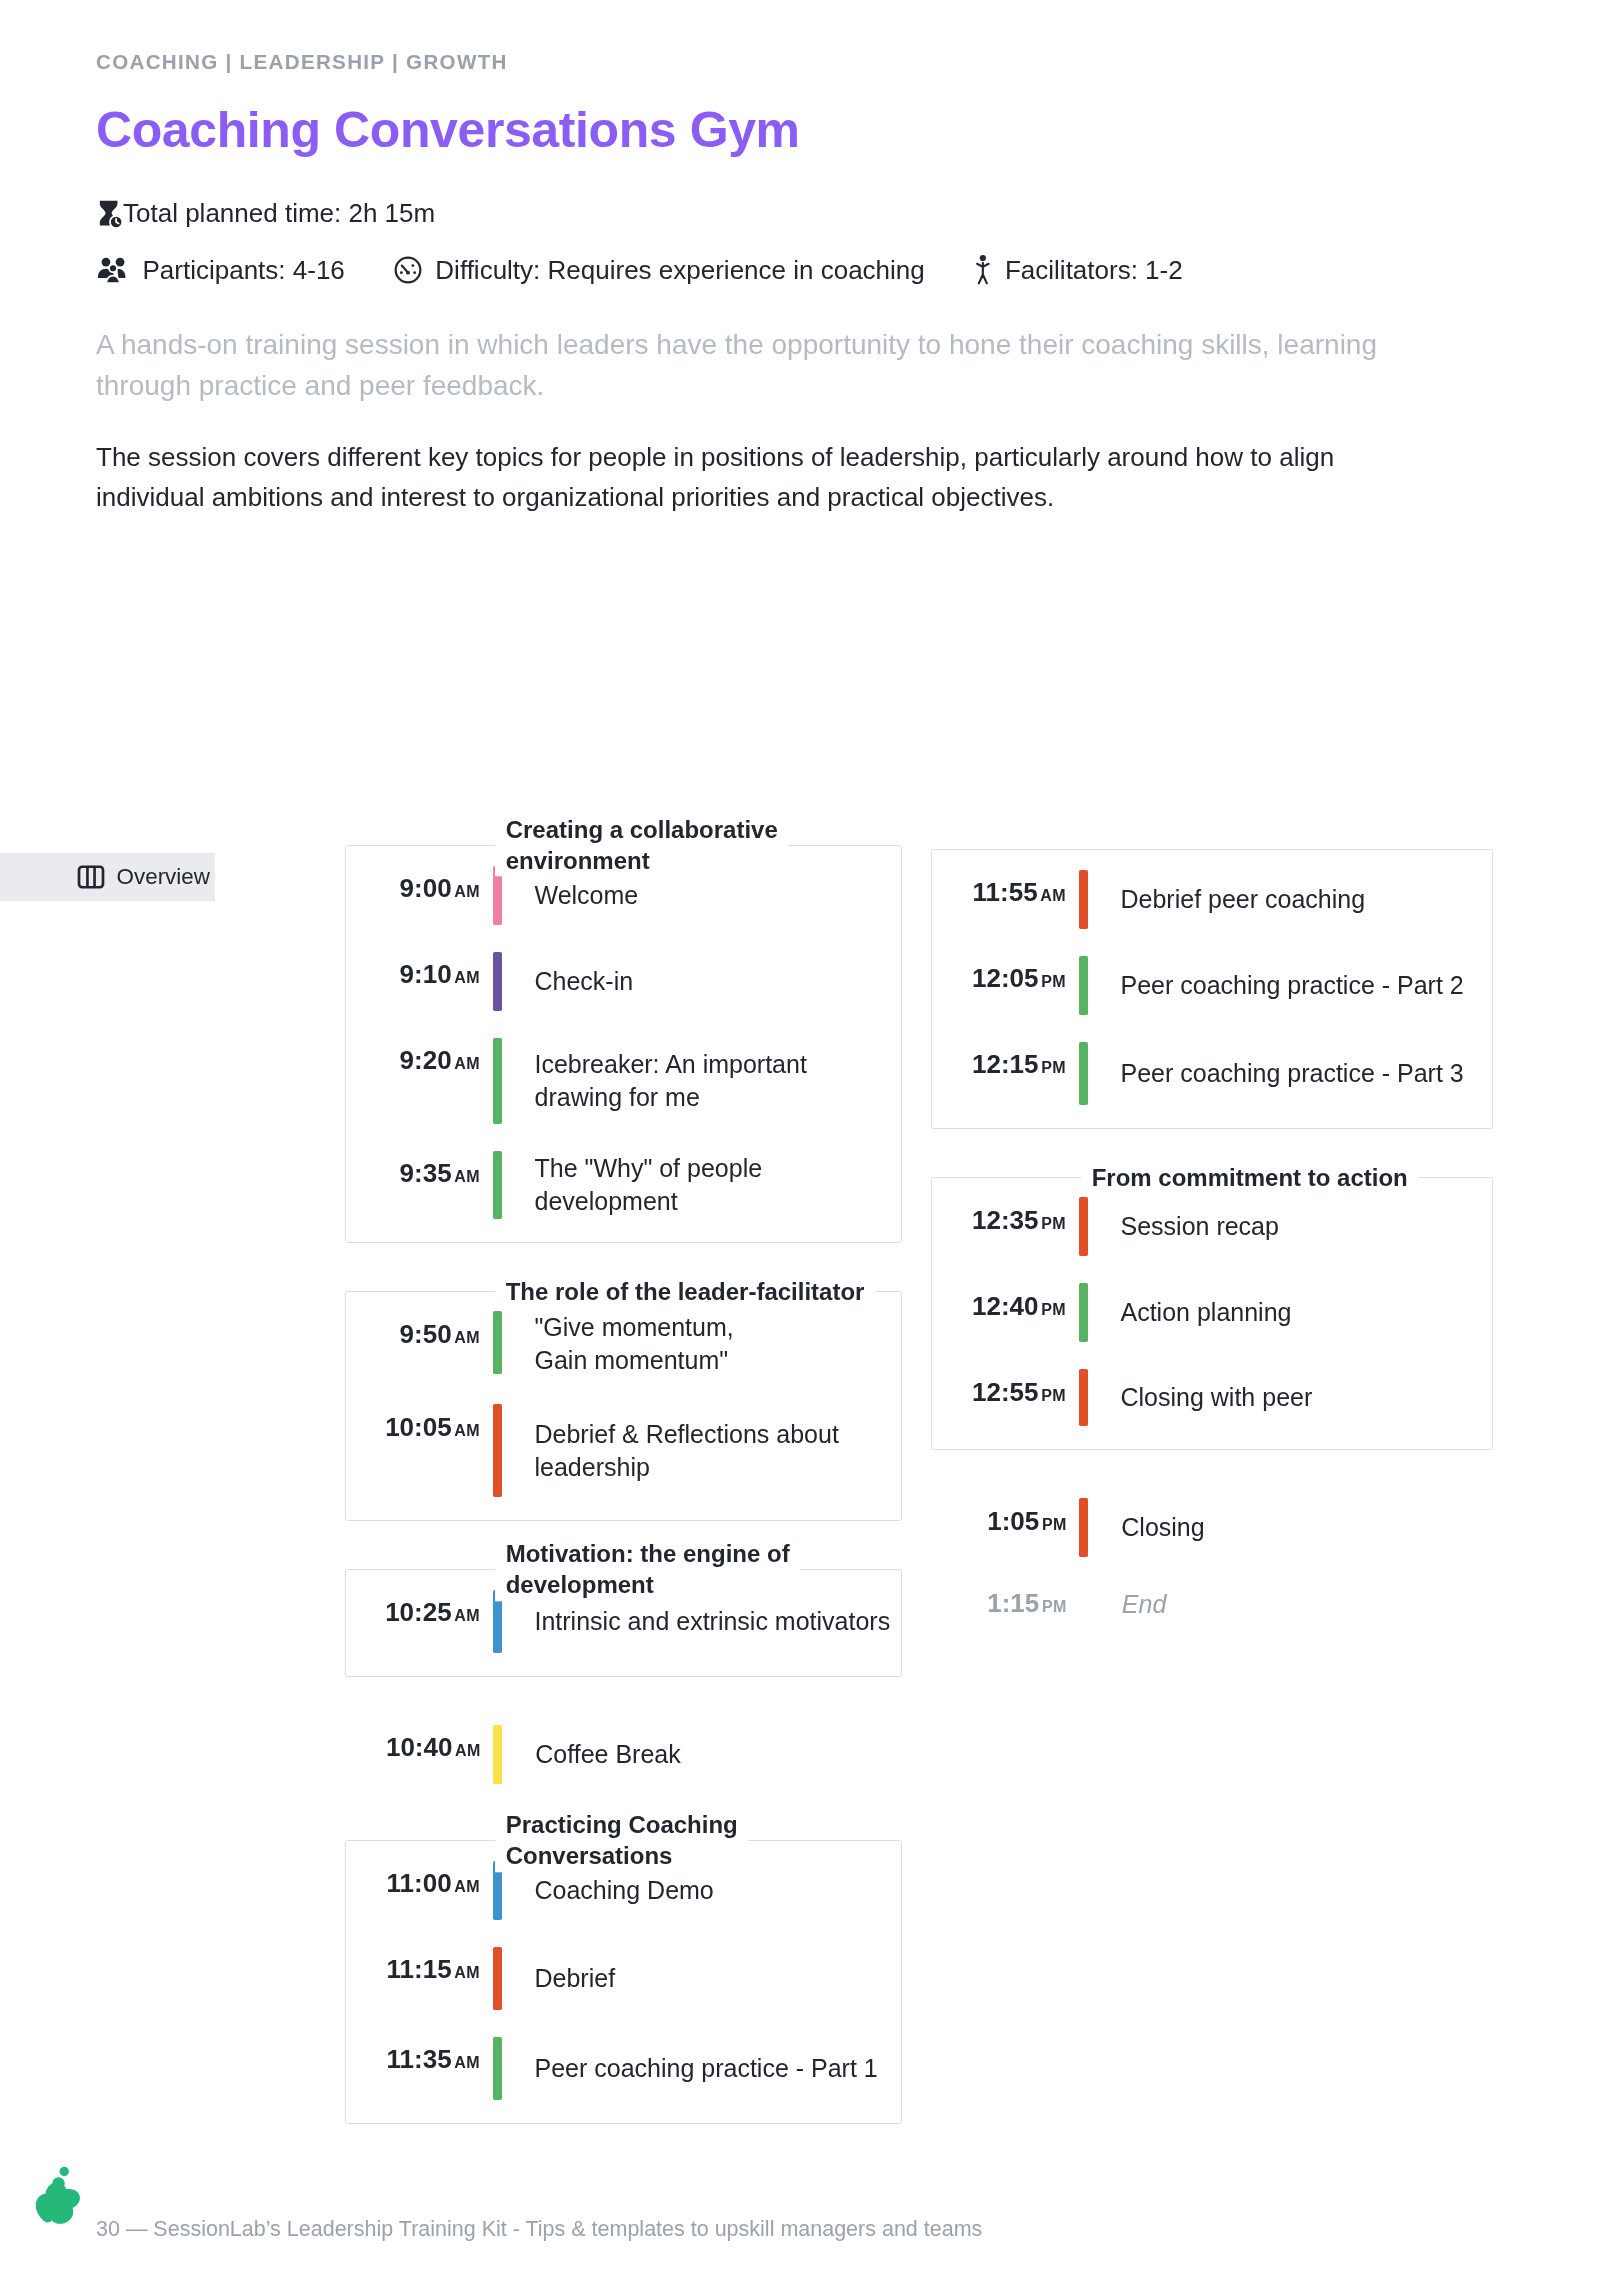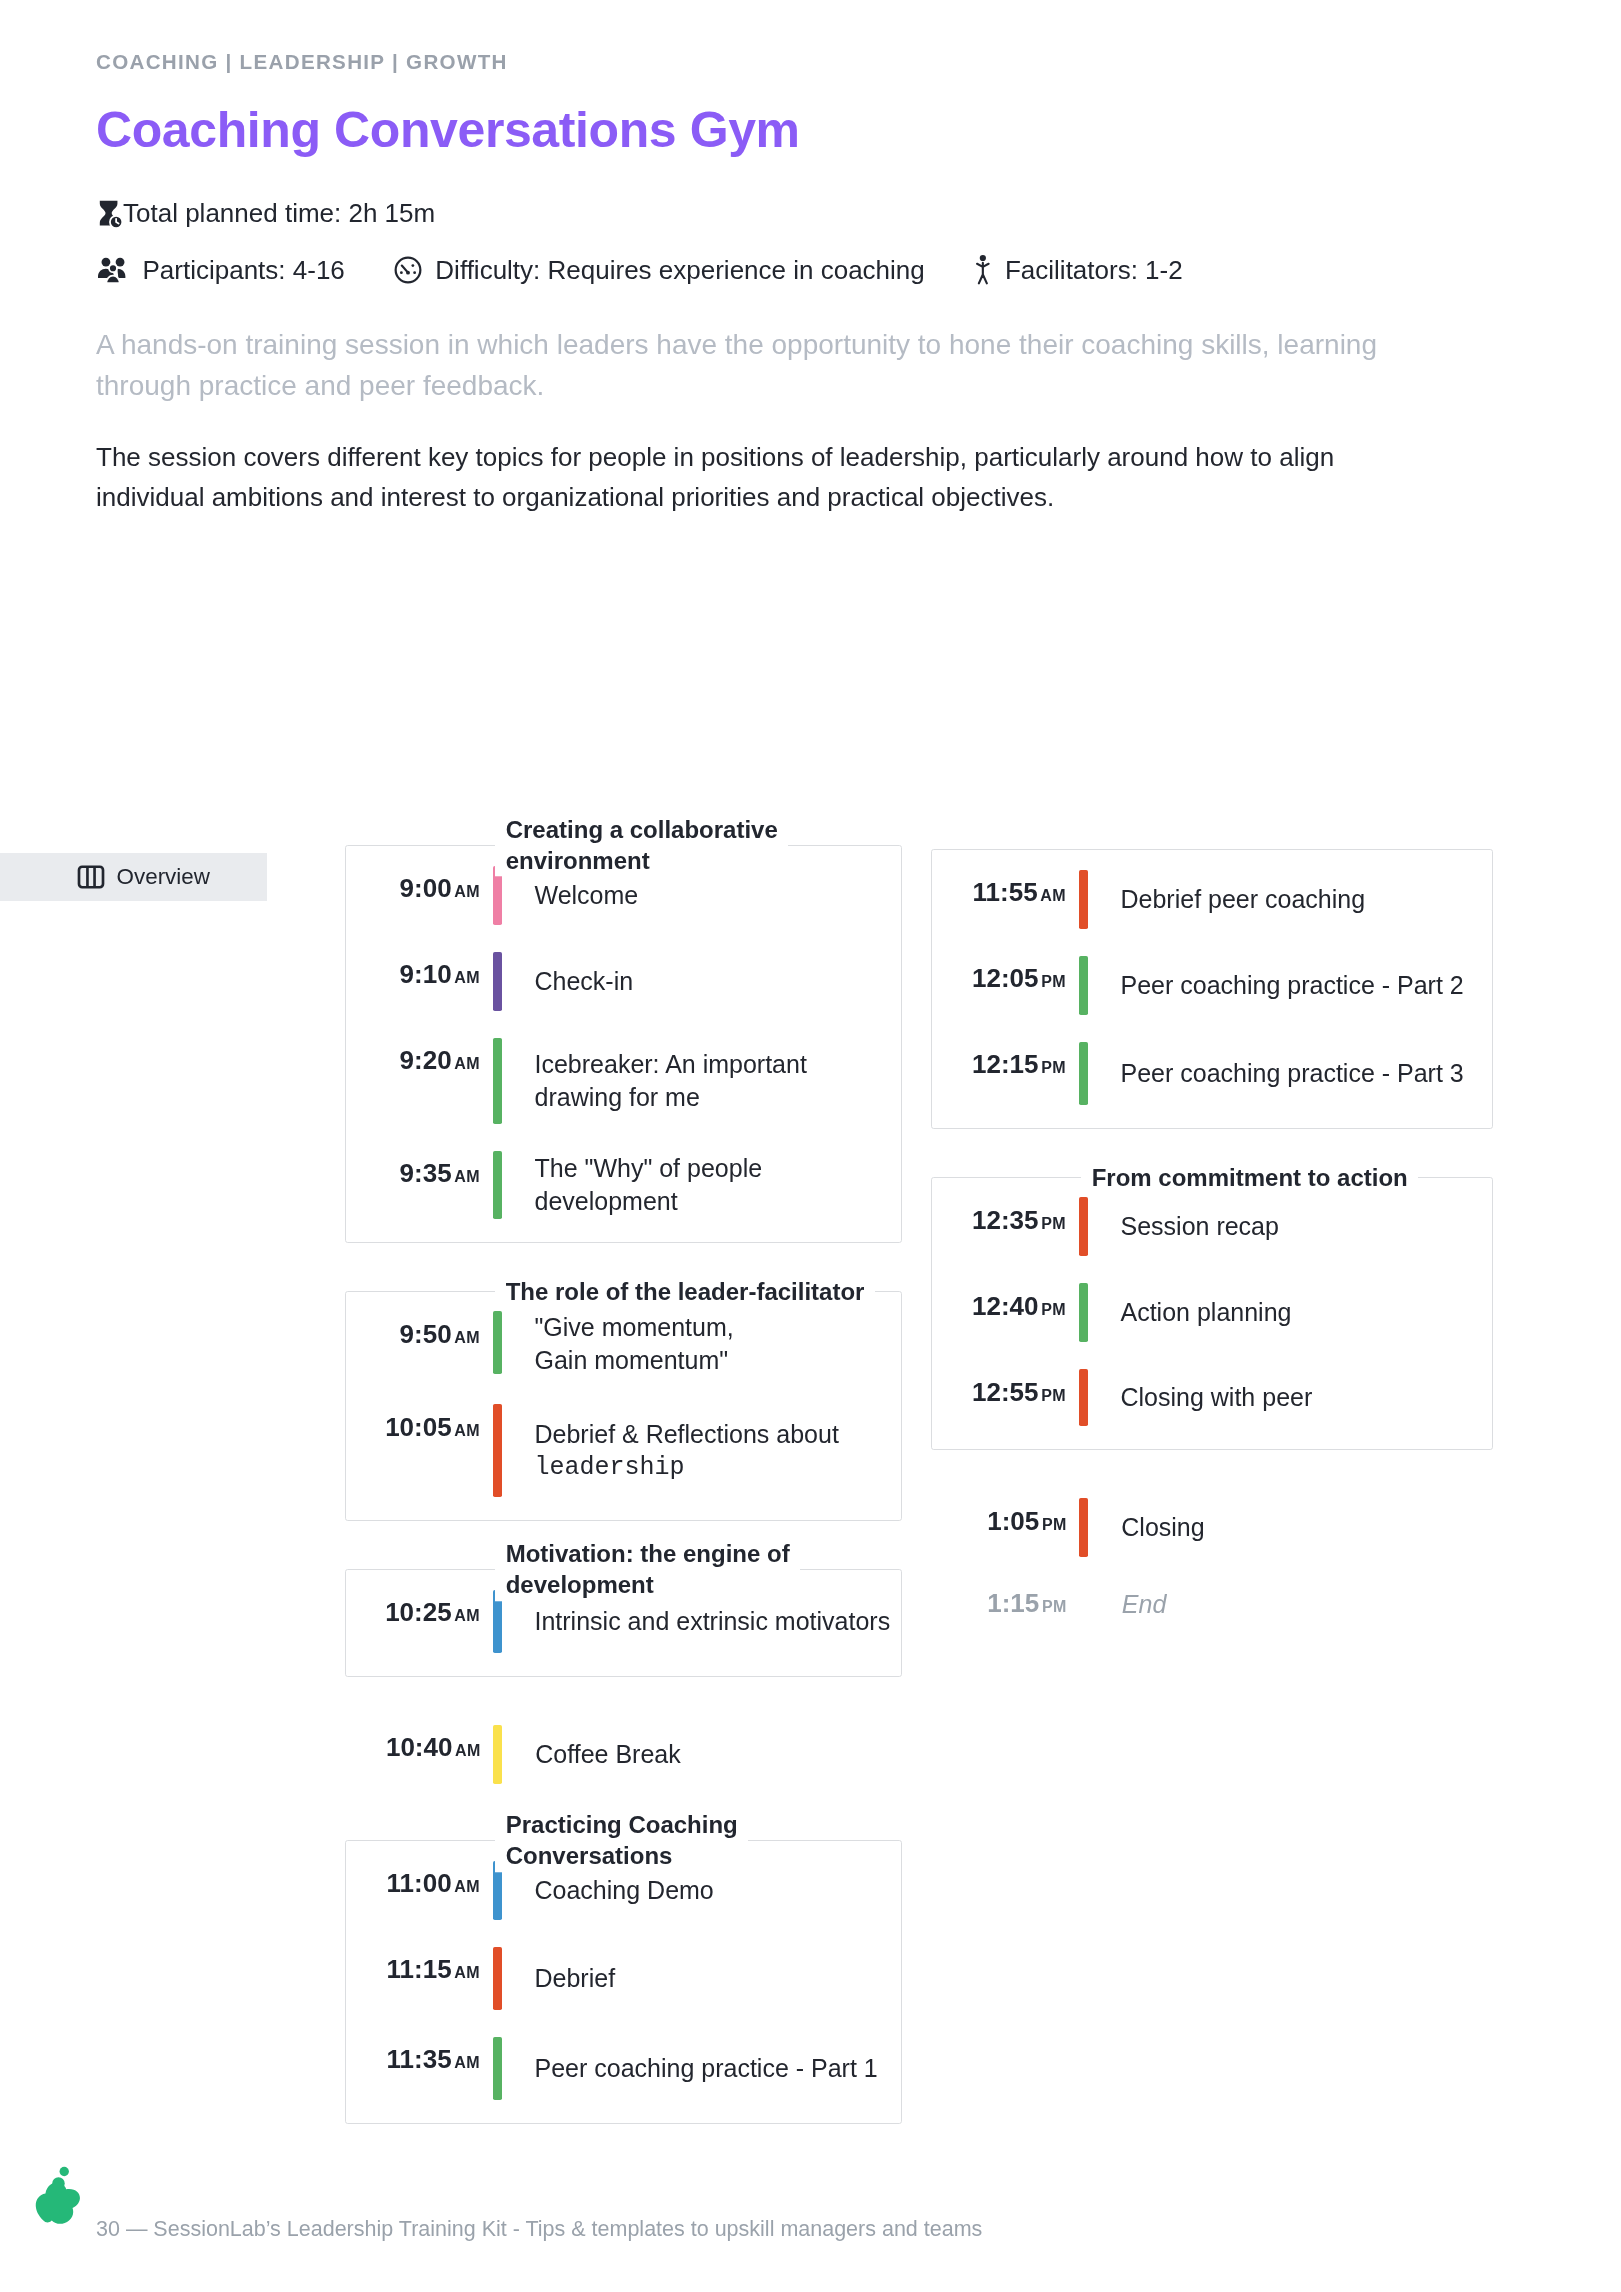--- a/index.html
+++ b/index.html
@@ -9,21 +9,21 @@
   .head{padding:50px 0 0 96px;width:1415px;}
   .eyebrow{font-size:20.6px;font-weight:700;letter-spacing:1.3px;color:#9AA1AB;}
   .title{font-size:50px;font-weight:700;letter-spacing:-0.4px;color:#8b5cf6;margin-top:27px;}
   .meta-row{display:flex;align-items:center;margin-top:39px;font-size:26px;color:#22262F;}
   .meta-row.second{margin-top:25px;}
   .meta-item{display:flex;align-items:center;gap:12.5px;margin-right:48px;}
   .meta-icon{display:inline-flex;flex:0 0 auto;}
   .lead{font-size:28px;line-height:1.45;color:#B5BBC4;margin-top:39px;max-width:1325px;}
   .bodytext{font-size:26px;line-height:1.52;color:#23262E;margin-top:32px;max-width:1343px;}
   
-  .chip{position:absolute;left:0;top:853px;width:267px;height:48px;background:#E9EBEE;
+  .chip{position:absolute;left:0;top:853px;width:215px;height:48px;background:#E9EBEE;
         display:flex;align-items:center;gap:11.6px;padding-left:77px;box-sizing:border-box;
         font-size:22.4px;color:#22262F;}
   
   .tl-col{position:absolute;}
   .tl-col.left{left:345px;top:802px;width:557px;}
   .tl-col.right{left:931px;top:849px;width:562px;}
   .tl-box{position:relative;border:1.8px solid #DBDDE0;border-radius:2.7px;margin-bottom:48px;}
   .tl-box.has-legend:first-child{margin-top:43px;}
   .tl-legend{position:absolute;top:0;left:149px;transform:translateY(-50%);background:#fff;
              padding:0 10.7px;font-weight:700;font-size:24px;line-height:1.28;color:#22262F;}
@@ -168,21 +168,21 @@
             <div class="tl-label" style="min-height: 63px;">
               <div style="white-space: nowrap;">"Give momentum,</div>
               <div style="white-space: nowrap;">Gain momentum"</div>
             </div>
           </div>
           <div class="tl-row">
             <div class="tl-time"><span>10:05</span><span class="tl-period">AM</span></div>
             <div class="tl-bar" style="background: rgb(225, 78, 40); height: 93px;"></div>
             <div class="tl-label" style="min-height: 93px;">
               <div style="white-space: nowrap;">Debrief &amp; Reflections about</div>
-              <div style="white-space: nowrap; font-family: Liberation Mono, monospace;">leadership</div>
+              <div style="white-space: nowrap;">leadership</div>
             </div>
           </div>
         </div>
       </div>
       <div class="tl-box has-legend">
         <div class="tl-legend">
           <div>Motivation: the engine of</div>
           <div>development</div>
         </div>
         <div class="box-body">

